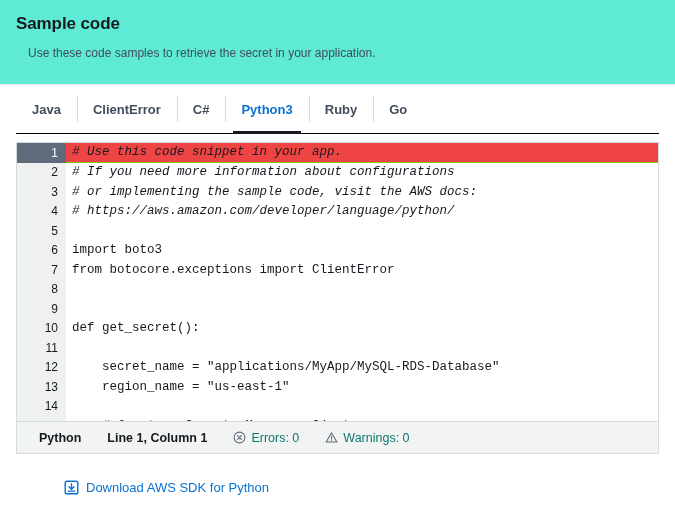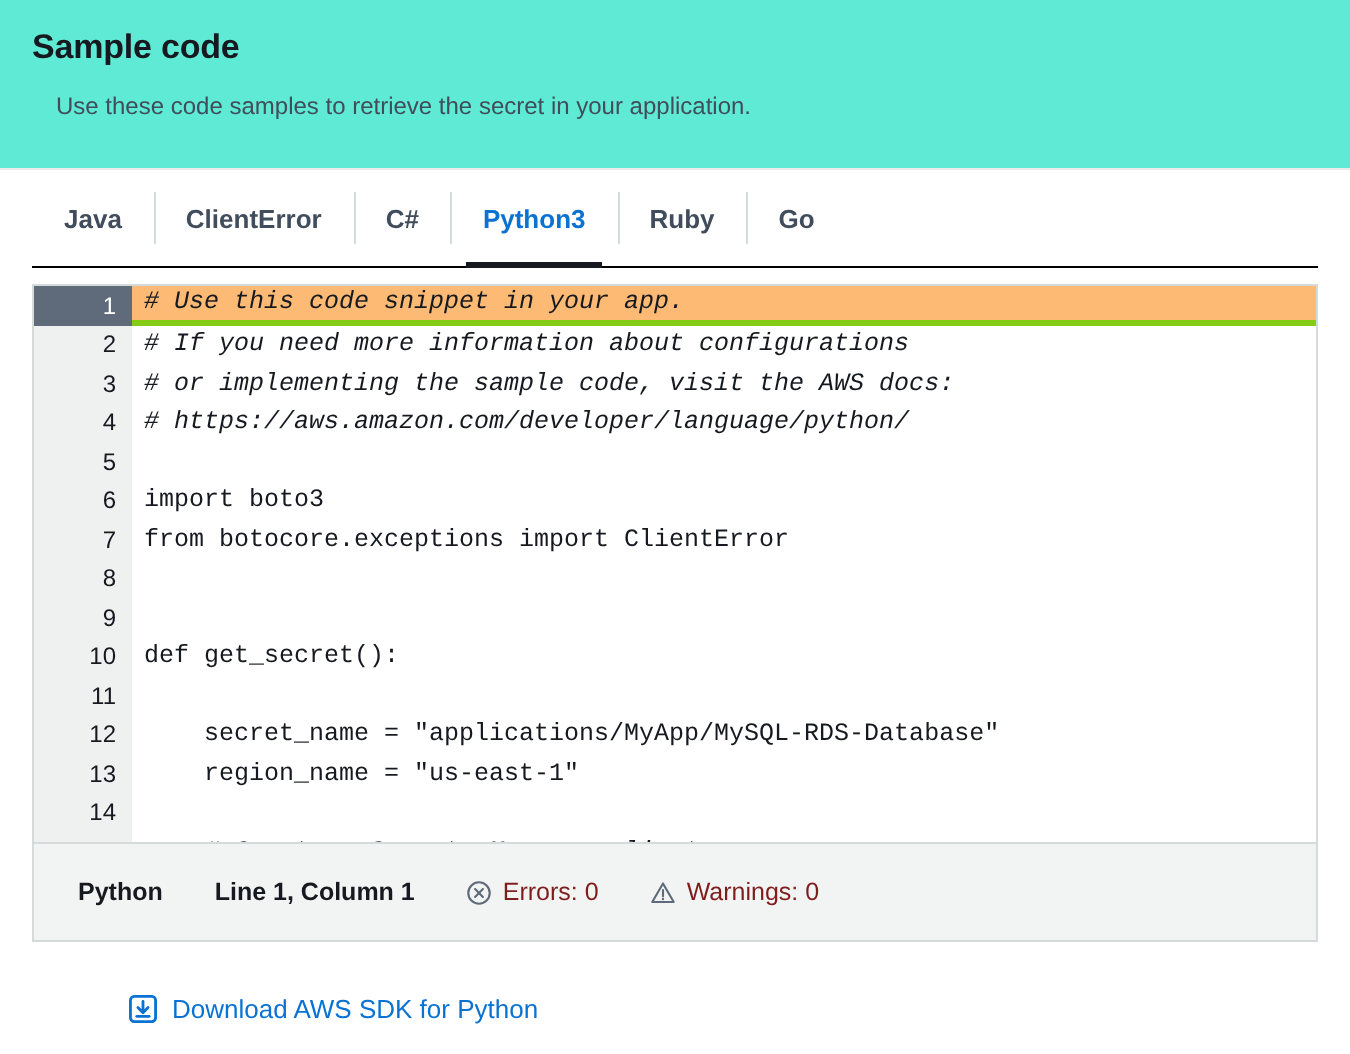--- a/index.html
+++ b/index.html
@@ -98,22 +98,22 @@
     align-items: stretch;
     height: 19.5px;
     font-family: "Liberation Mono", "DejaVu Sans Mono", monospace;
     font-size: 12.5px;
   }
   .code-row.current .gutter {
     background: #5f6b7a;
     color: #ffffff;
   }
   .code-row.current .code-text {
-    background: #fdba74;
-    border-bottom: 3px solid #84cc16;
+    background: #ef4444;
+    border-bottom: 1px solid #84cc16;
     box-sizing: border-box;
   }
   .gutter {
     width: 49px;
     min-width: 49px;
     background: #eff0f0;
     color: #16191f;
     text-align: right;
     padding-right: 8px;
     box-sizing: border-box;
@@ -132,39 +132,39 @@
     white-space: pre;
   }
   .code-text.comment {
     font-style: italic;
   }
 
   
   .status-bar {
     border: 1px solid #d5dbdb;
     background: #f2f3f3;
-    height: 50px;
+    height: 33px;
     display: flex;
     align-items: center;
     padding-left: 22px;
     box-sizing: border-box;
     font-size: 12.5px;
   }
   .status-item {
     display: flex;
     align-items: center;
     margin-right: 26px;
     white-space: nowrap;
   }
   .status-item.strong {
     font-weight: bold;
     color: #16191f;
   }
   .status-item.muted {
-    color: #7f1d1d;
+    color: #0f766e;
   }
   .status-icon {
     display: inline-flex;
     margin-right: 5px;
     line-height: 0;
   }
 
   
   .download-row {
     padding: 26px 16px 0 16px;

